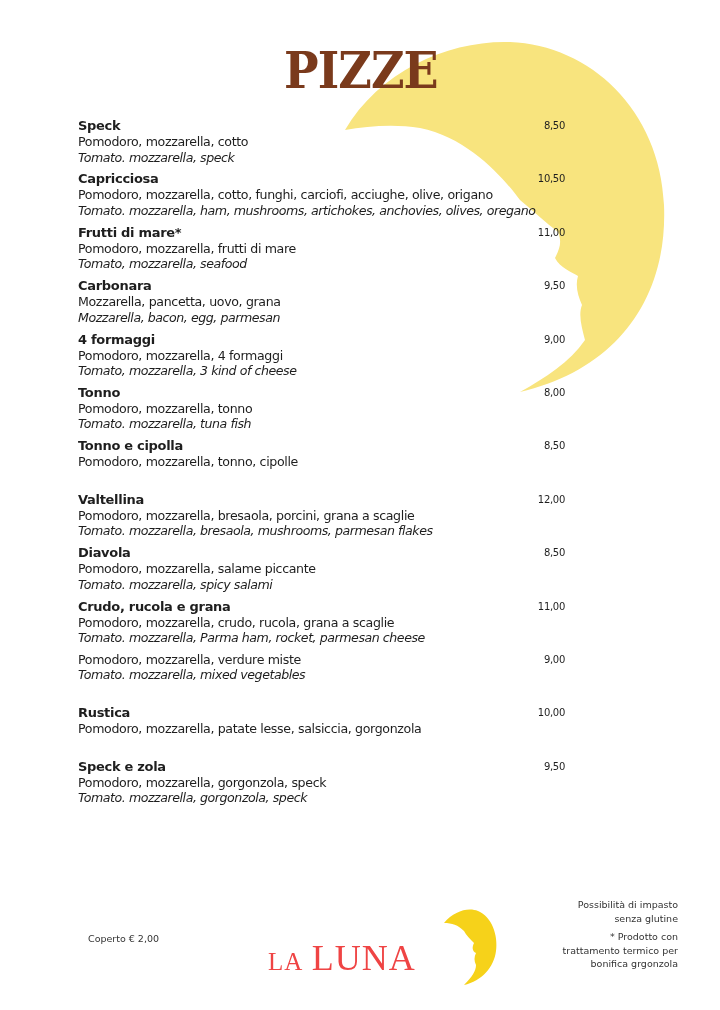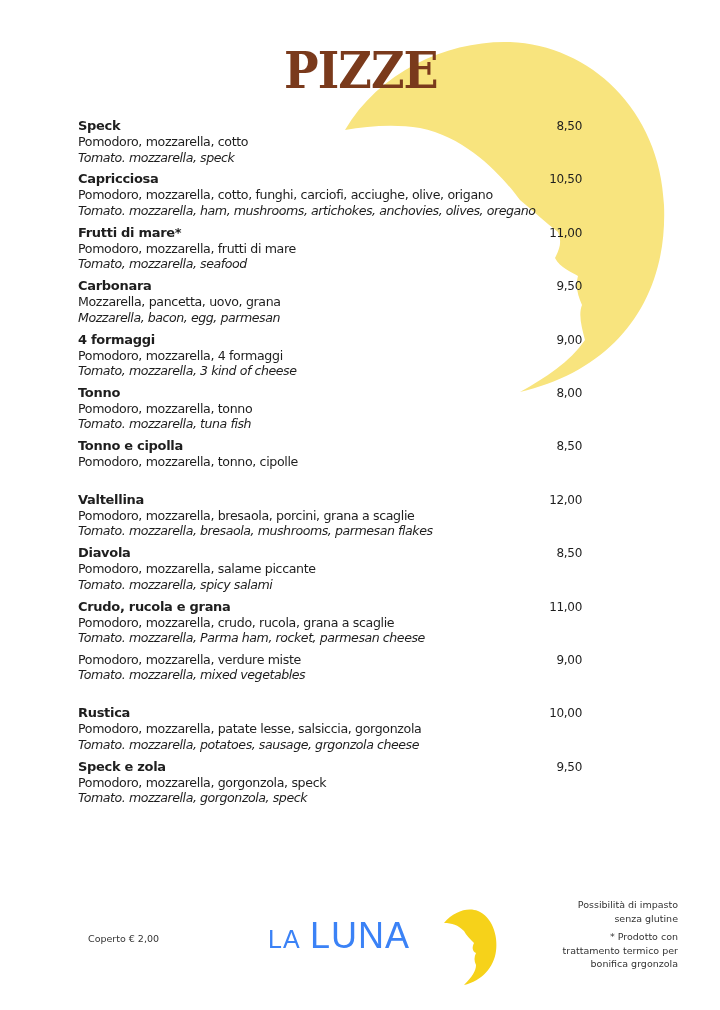--- a/index.html
+++ b/index.html
@@ -12,26 +12,26 @@
     position: absolute; left: 284px; top: 46px;
     font-family: "DejaVu Serif", serif; font-weight: bold; font-size: 50px;
     color: #7a3a1c; letter-spacing: -1px; line-height: 1;
     transform: scaleX(0.92); transform-origin: left top;
   }
   .menu { position: absolute; left: 78px; top: 118px; width: 510px; }
   .item { position: relative; height: 53.4px; }
   .item .name { font-weight: bold; font-size: 13px; line-height: 16px; letter-spacing: -0.3px; }
   .item .it { font-size: 12.6px; line-height: 15.5px; letter-spacing: -0.35px; white-space: nowrap; }
   .item .en { font-size: 12.6px; line-height: 15.5px; font-style: italic; letter-spacing: -0.45px; white-space: nowrap; }
-  .item .price { position: absolute; right: 6px; top: 0; font-size: 12px; line-height: 16px; letter-spacing: -0.3px; }
+  .item .price { position: absolute; right: 23px; top: 0; font-size: 10px; line-height: 16px; letter-spacing: -0.3px; }
   .coperto { position: absolute; left: 88px; top: 933px; font-size: 9.5px; color: #333; }
   .logo { position: absolute; left: 266px; top: 905px; width: 240px; height: 80px; }
   .logo-text {
-    position: absolute; left: 2px; top: 10px;
-    font-family: Liberation Sans, sans-serif; color: #3b82f6; font-size: 30px; letter-spacing: 1px;
+    position: absolute; left: 2px; top: 32px;
+    font-family: Liberation Serif, serif; color: #ef4444; font-size: 30px; letter-spacing: 1px;
   }
   .logo-text .small { font-size: 25px; }
   .logo-text .big { font-size: 36px; }
   .logo-moon { position: absolute; left: 170px; top: 0; width: 62px; height: 80px; }
   .notes { position: absolute; right: 42px; top: 898px; text-align: right; font-size: 9.5px; line-height: 13.5px; color: #333; }
   .notes .gap { height: 5px; }
 </style>
 </head>
 <body>
 
@@ -114,21 +114,20 @@
     <div class="price">11,00</div>
   </div>
   <div class="item">
     <div class="it">Pomodoro, mozzarella, verdure miste</div>
     <div class="en">Tomato. mozzarella, mixed vegetables</div>
     <div class="price">9,00</div>
   </div>
   <div class="item">
     <div class="name">Rustica</div>
     <div class="it">Pomodoro, mozzarella, patate lesse, salsiccia, gorgonzola</div>
-    <div class="en">Tomato. mozzarella, potatoes, sausage, grgonzola cheese</div>
     <div class="price">10,00</div>
   </div>
   <div class="item">
     <div class="name">Speck e zola</div>
     <div class="it">Pomodoro, mozzarella, gorgonzola, speck</div>
     <div class="en">Tomato. mozzarella, gorgonzola, speck</div>
     <div class="price">9,50</div>
   </div>
 </div>
 

